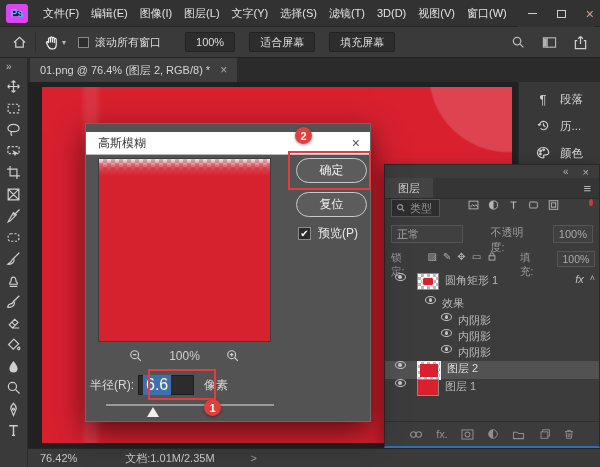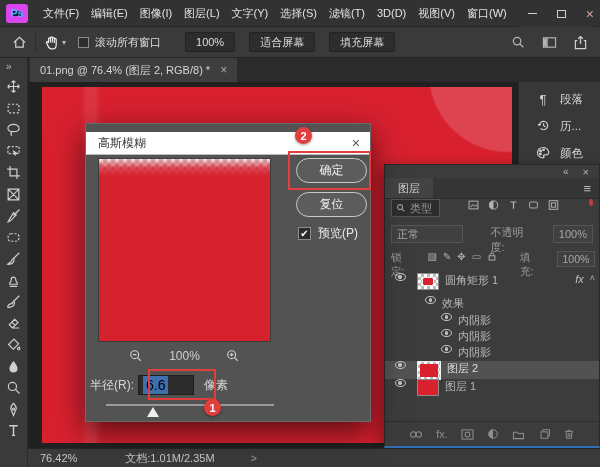--- a/index.html
+++ b/index.html
@@ -60,21 +60,21 @@
            background-size:8px 8px;background-position:0 0,4px 4px}
   .preview-red{position:absolute;inset:0;
            background:linear-gradient(180deg,rgba(214,33,47,.12) 0,rgba(214,33,47,.82) 9px,#d6212f 17px)}
   .dlg-btn{position:absolute;left:210px;width:71px;height:25px;border:1px solid #c9c9c9;border-radius:13px;
            background:#5c5c5c;color:#f2f2f2;font-size:12px;display:flex;align-items:center;justify-content:center}
   .chk{width:13px;height:13px;background:#2b2b2b;border:1px solid #8d8d8d;color:#fff;font-size:10px;
        display:flex;align-items:center;justify-content:center}
   .zoomrow{position:absolute;left:12px;top:225px;width:173px;display:flex;align-items:center;justify-content:center;gap:26px;color:#d0d0d0}
   .radrow{position:absolute;left:4px;top:251px;display:flex;align-items:center;color:#d6d6d6}
   .radius-input{width:56px;height:20px;background:#2c2c2c;border:1px solid #1d1d1d;display:flex;align-items:center;padding-left:4px}
-  .radius-input .sel{background:#3f6fae;color:#000000;padding:1px 3px;font-size:14px}
+  .radius-input .sel{background:#3f6fae;color:#fef9c3;padding:1px 3px;font-size:16px}
   .slider-track{position:absolute;left:20px;top:280px;width:168px;height:2px;background:#9a9a9a}
   .slider-thumb{position:absolute;left:61px;top:283px;width:0;height:0;
                 border-left:6px solid transparent;border-right:6px solid transparent;border-bottom:10px solid #efefef}
   
   .ann-rect{position:absolute;border:2px solid #e23e3e;z-index:5;pointer-events:none}
   .badge{position:absolute;width:17px;height:17px;border-radius:50%;background:#e23e3e;color:#fff;
          font-size:11px;font-weight:bold;display:flex;align-items:center;justify-content:center;
          box-shadow:0 1px 3px rgba(0,0,0,.4);z-index:6}
 
   

